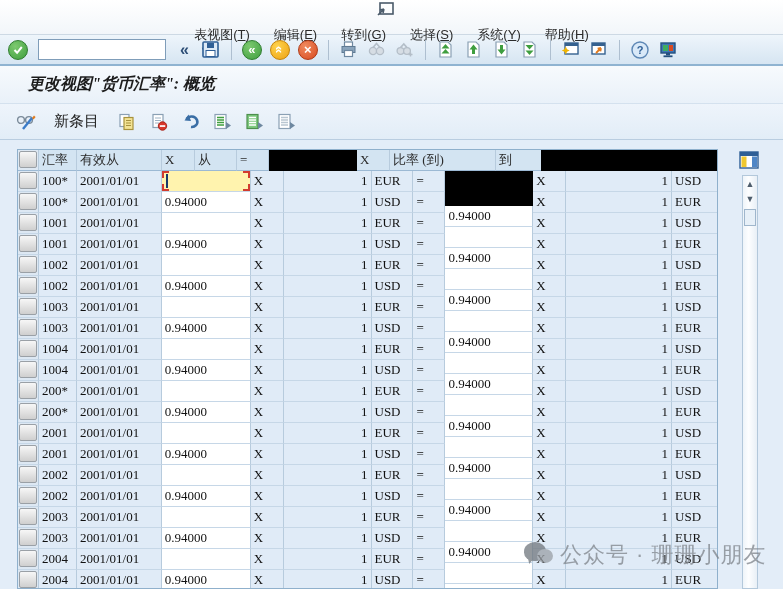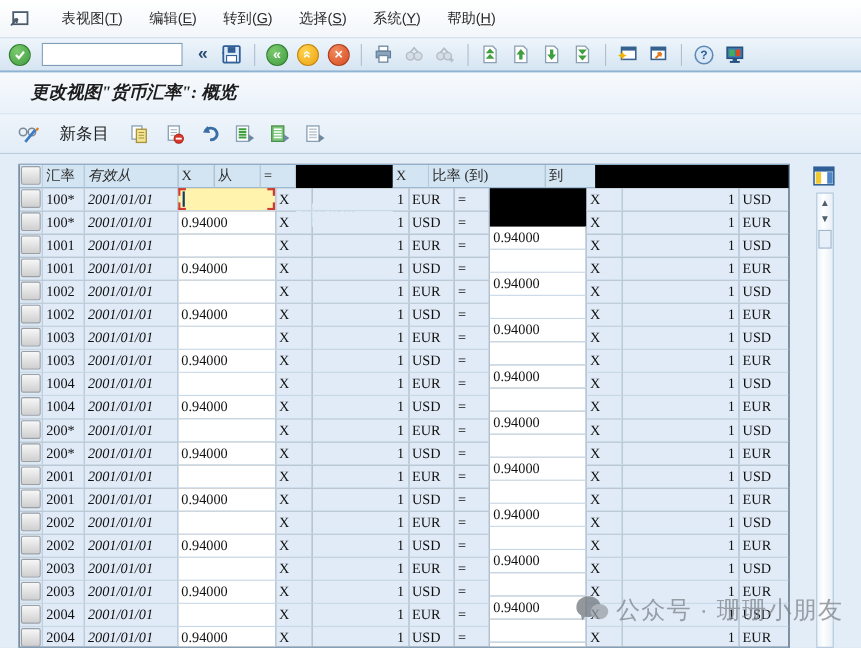--- a/index.html
+++ b/index.html
@@ -6,20 +6,21 @@
   html,body { width:783px; height:589px; overflow:hidden; }
   body {
     font-family:"Liberation Sans","DejaVu Sans",sans-serif;
     font-size:13px; color:#222; background:#e3edf8; position:relative;
   }
   
   .menubar {
     height:35px; background:linear-gradient(#ffffff,#f2f6fa);
     display:flex; align-items:center; gap:4px; padding:0 8px;
     border-bottom:1px solid #cdd9e4;
+    flex-direction:column;
   }
   .menubar .sys-icon { width:22px; height:20px; margin-right:10px; display:flex; align-items:center; }
   .menu-item { padding:4px 12px; color:#2b2b2b; cursor:default; white-space:nowrap; }
   .menu-item u { text-decoration:underline; }
   
   .toolbar {
     height:31px; background:linear-gradient(#eef5fb,#d6e5f2);
     border-bottom:2px solid #8fb3d1;
     display:flex; align-items:center; padding:0 6px; gap:4px;
   }
@@ -67,21 +68,21 @@
     padding:0 3px; line-height:20px; white-space:nowrap; overflow:hidden; height:21px;
   }
   .th { background:#d3e4f2; color:#2b2b2b; border-bottom:1px solid #9cb9d4; }
   .td { background:#e0ebf7; }
   .td.white { background:#ffffff; }
   .right { text-align:right; }
   .c-sel  { width:21px; padding:0; background:#dde8f3; }
   .selbtn { height:17px; margin:1px 1px; background:linear-gradient(#f7f7f7,#cfcfcf);
     border:1px solid #9aa0a6; border-radius:2px; }
   .c-rate { width:38px; }
-  .c-valid{ width:85px;font-style:italic; }
+  .c-valid{ width:85px; }
   .c-ind  { width:89px; position:relative; }
   .c-x1, .c-x2 { width:33px; }
   .c-rfrom{ width:88px; }
   .c-from { width:42px; }
   .c-eq   { width:32px; }
   .c-dir  { width:88px;margin-top:35px; }
   .c-rto  { width:106px;font-family:Liberation Serif, serif; }
   .c-to   { width:45px; border-right:none; }
   .focused { background:#fff3ae !important; }
   .focused::before { content:''; position:absolute; top:0; right:0; width:5px; height:5px;

